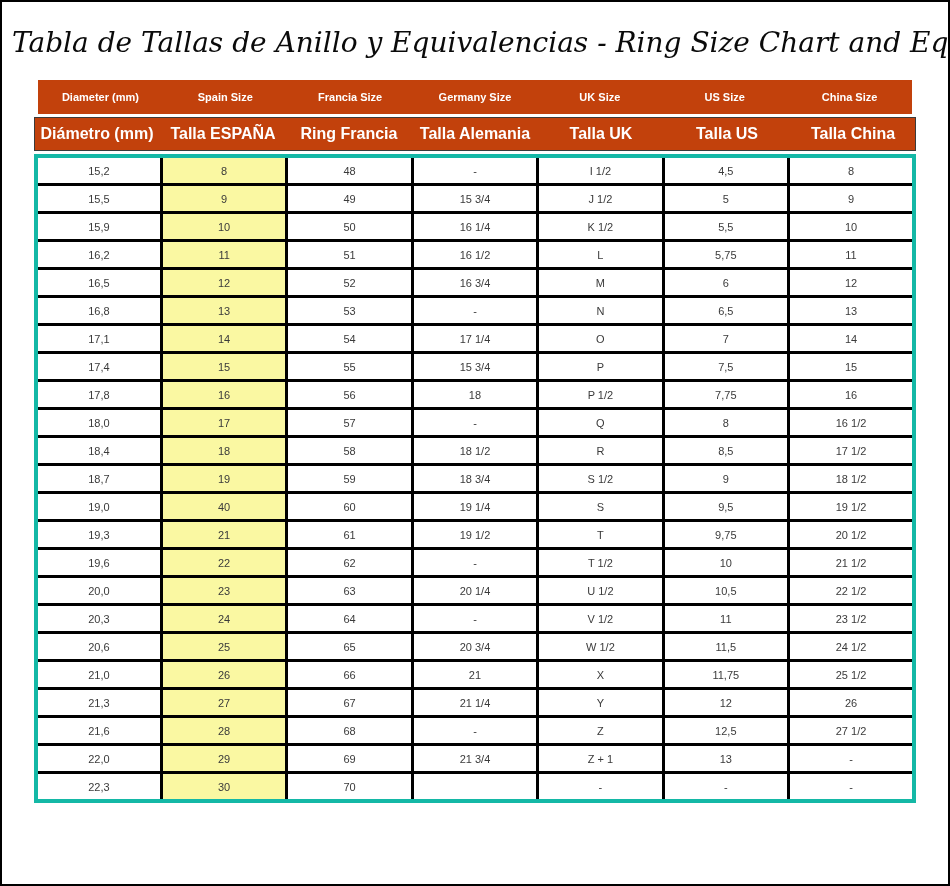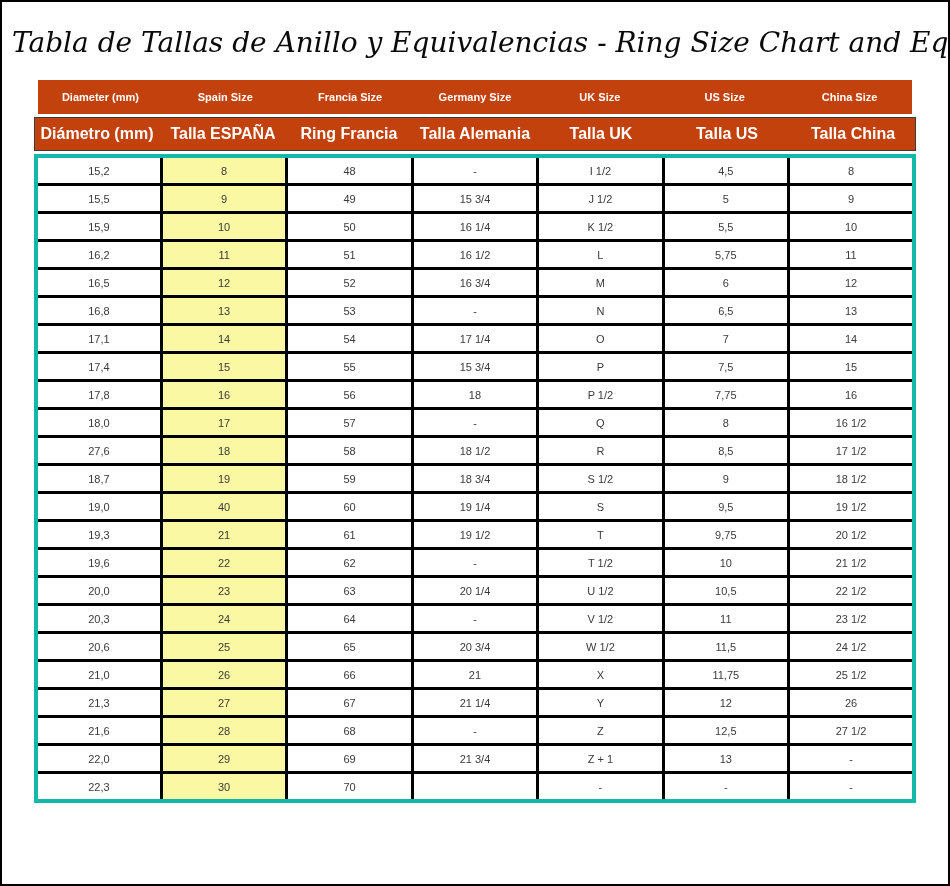--- a/index.html
+++ b/index.html
@@ -187,21 +187,21 @@
         <tr>
           <td>18,0</td>
           <td class="hl">17</td>
           <td>57</td>
           <td>-</td>
           <td>Q</td>
           <td>8</td>
           <td>16 1/2</td>
         </tr>
         <tr>
-          <td>27,6</td>
+          <td>18,4</td>
           <td class="hl">18</td>
           <td>58</td>
           <td>18 1/2</td>
           <td>R</td>
           <td>8,5</td>
           <td>17 1/2</td>
         </tr>
         <tr>
           <td>18,7</td>
           <td class="hl">19</td>

